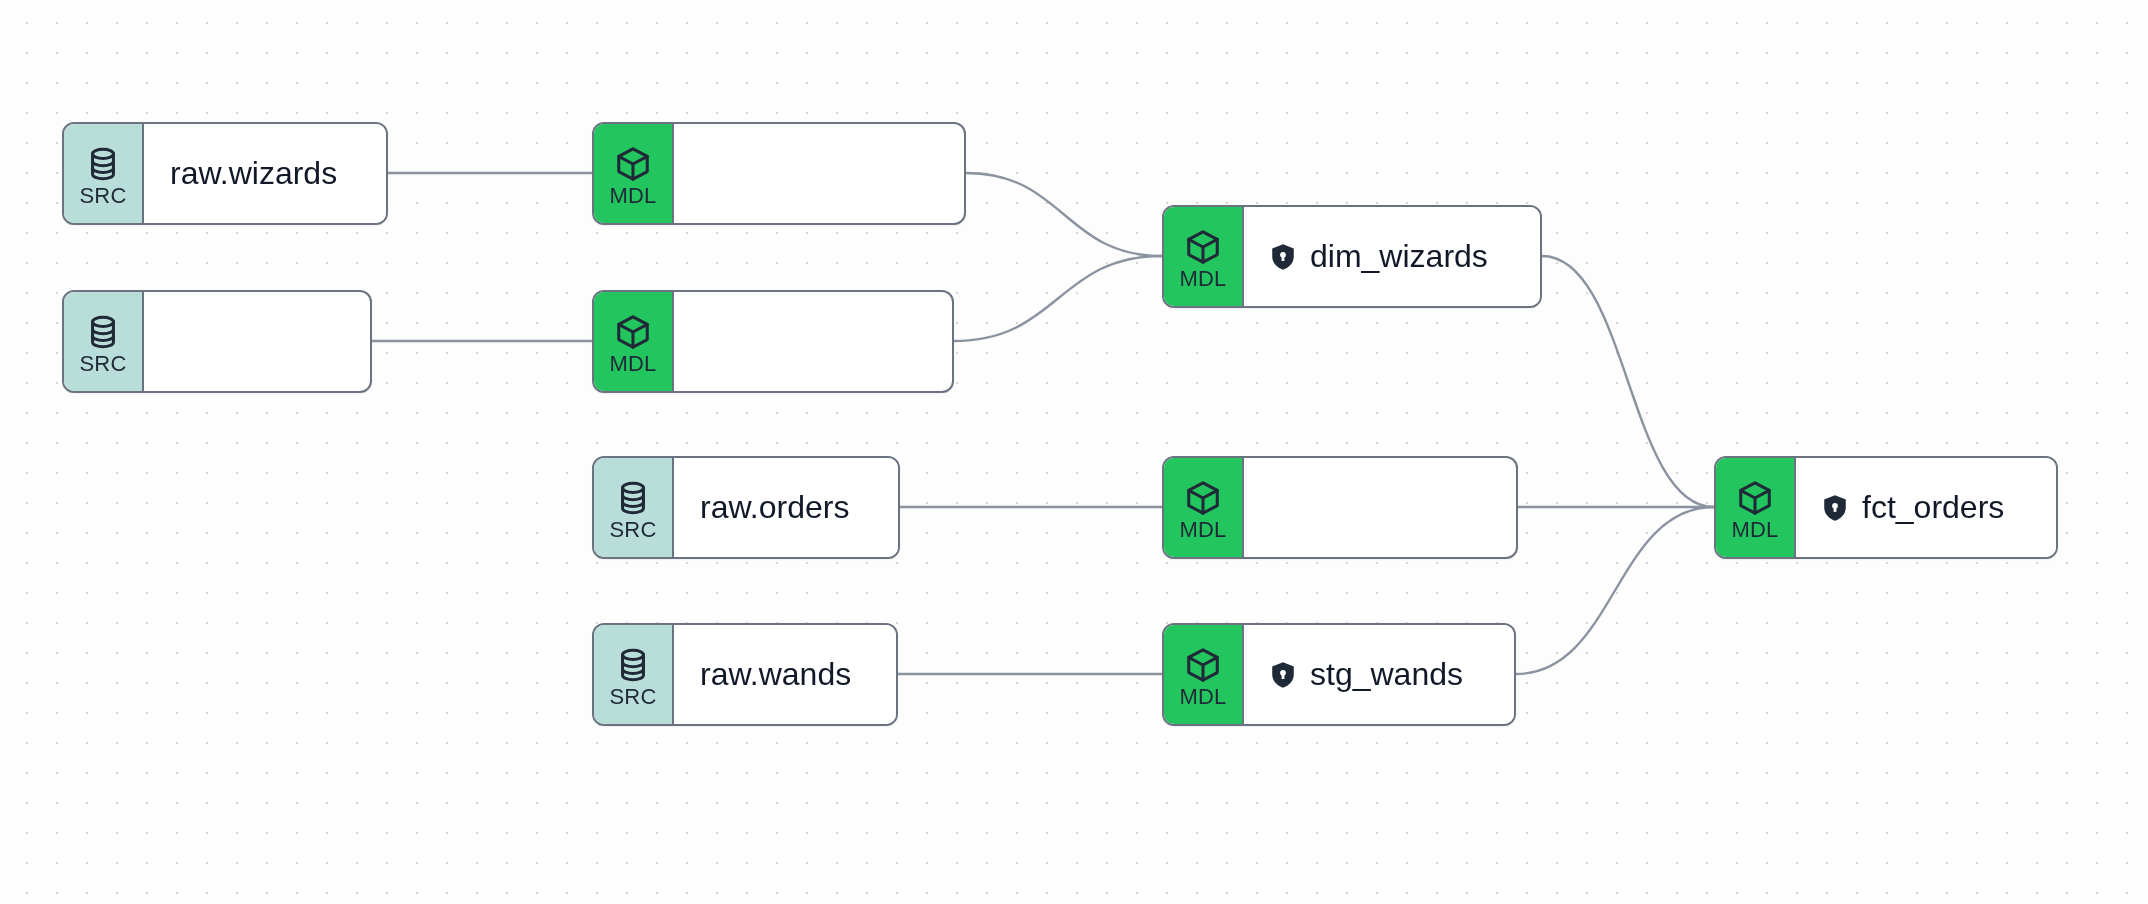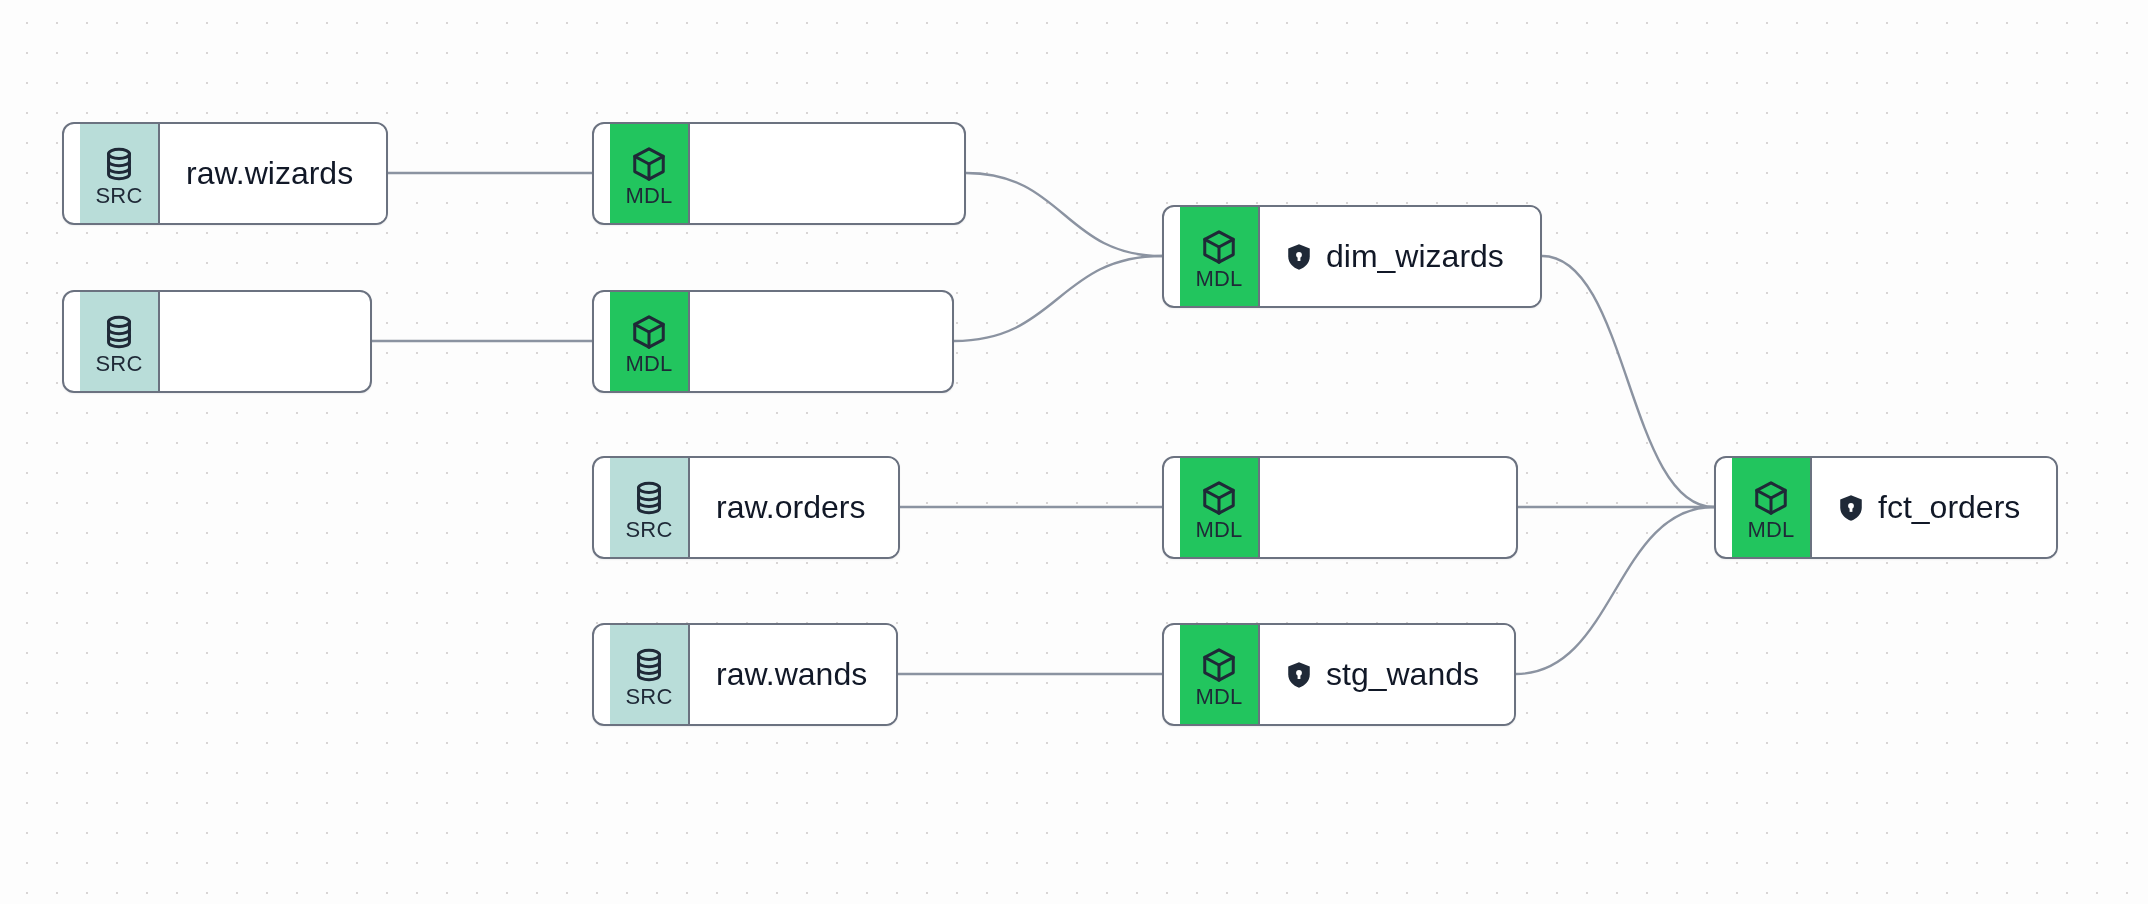--- a/index.html
+++ b/index.html
@@ -32,21 +32,20 @@
   .node {
     position: absolute;
     display: flex;
     align-items: stretch;
     box-sizing: border-box;
     border: 2px solid #6b7280;
     border-radius: 12px;
     background: #ffffff;
     overflow: hidden;
     box-shadow: 0 1px 2px rgba(16,24,40,0.06);
-    padding-left: 16px;
   }
   .badge {
     width: 80px;
     flex: 0 0 80px;
     display: flex;
     flex-direction: column;
     align-items: center;
     justify-content: center;
     gap: 2px;
     border-right: 2px solid #6b7280;

